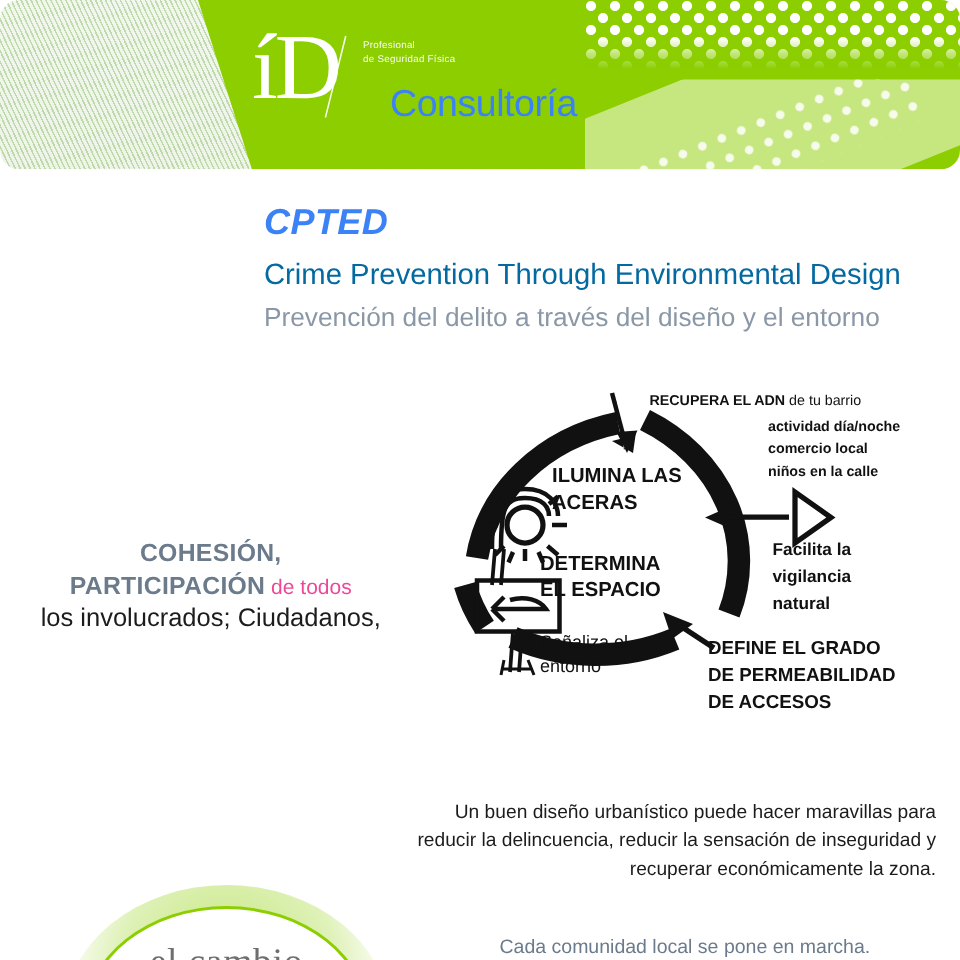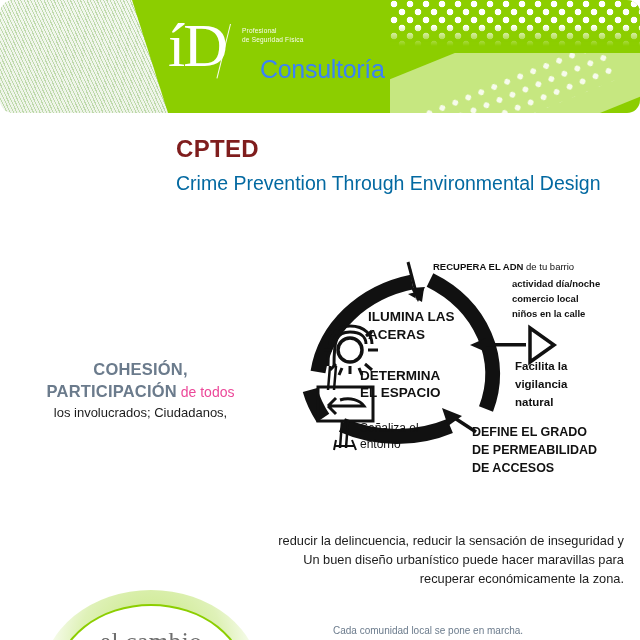--- a/index.html
+++ b/index.html
@@ -142,23 +142,24 @@
 
   
   .titles {
     position: absolute;
     left: 176px; top: 134px;
     width: 456px;
   }
   .t-acronym {
     font-size: 24px;
     font-weight: bold;
-    color: #7f1d1d;
+    color: #3b82f6;
     line-height: 30px;
     letter-spacing: 0.3px;
+    font-style: italic;
   }
   .t-english {
     font-size: 19.5px;
     color: #0369a1;
     line-height: 28px;
     margin-top: 5px;
     white-space: nowrap;
   }
   .t-spanish {
     font-size: 17.5px;
@@ -183,21 +184,21 @@
     line-height: 22px;
     letter-spacing: 0.2px;
   }
   .lb-inline {
     font-size: 14px;
     font-weight: normal;
     color: #ec4899;
     letter-spacing: 0;
   }
   .lb-body {
-    font-size: 13px;
+    font-size: 17px;
     line-height: 19px;
     color: #1c1c1c;
   }
 
   
   .diagram {
     position: absolute;
     left: 290px; top: 240px;
     width: 350px; height: 250px;
   }
@@ -241,21 +242,21 @@
     width: 190px;
     text-align: center;
     font-family: "Liberation Serif", serif;
     font-size: 25px;
     color: #6e6e6e;
     letter-spacing: 0.5px;
   }
   .footer-note {
     position: absolute;
     left: 333px; top: 622px;
-    font-size: 10px;
+    font-size: 13px;
     color: #6b7b8c;
     line-height: 18px;
     white-space: nowrap;
   }
 </style>
 </head>
 <body>
 
 <div class="header">
   <div class="hdr-hatch"></div>
@@ -274,20 +275,21 @@
       <div>Profesional</div>
       <div>de Seguridad Física</div>
     </div>
     <div class="logo-word">Consultoría</div>
   </div>
 </div>
 
 <div class="titles">
   <div class="t-acronym">CPTED</div>
   <div class="t-english">Crime  Prevention Through Environmental Design</div>
+  <div class="t-spanish">Prevención del delito a través del diseño y el entorno</div>
 </div>
 
 <div class="left-block">
   <div class="lb-head">COHESIÓN,</div>
   <div class="lb-head">
     <span>PARTICIPACIÓN</span><span class="lb-inline"> de todos</span>
   </div>
   <div class="lb-body">los involucrados; Ciudadanos,</div>
 </div>
 
@@ -356,22 +358,22 @@
     <text x="225" y="148" font-family="Liberation Sans, sans-serif" font-size="11.5" font-weight="bold" fill="#111111">vigilancia</text>
     <text x="225" y="166" font-family="Liberation Sans, sans-serif" font-size="11.5" font-weight="bold" fill="#111111">natural</text>
 
     <text x="182" y="196" font-family="Liberation Sans, sans-serif" font-size="12.5" font-weight="bold" fill="#111111">DEFINE EL GRADO</text>
     <text x="182" y="214" font-family="Liberation Sans, sans-serif" font-size="12.5" font-weight="bold" fill="#111111">DE PERMEABILIDAD</text>
     <text x="182" y="232" font-family="Liberation Sans, sans-serif" font-size="12.5" font-weight="bold" fill="#111111">DE ACCESOS</text>
   </svg>
 </div>
 
 <div class="bottom-para">
+  <div>Un buen diseño urbanístico puede hacer maravillas para</div>
   <div>reducir la delincuencia, reducir la sensación de inseguridad y</div>
-  <div>Un buen diseño urbanístico puede hacer maravillas para</div>
   <div>recuperar económicamente la zona.</div>
 </div>
 
 <div class="footer-circle">
   <div class="fc-glow"></div>
   <div class="fc-ring"></div>
   <div class="fc-label">el cambio</div>
 </div>
 <div class="footer-note">Cada comunidad local se pone en marcha.</div>
 

